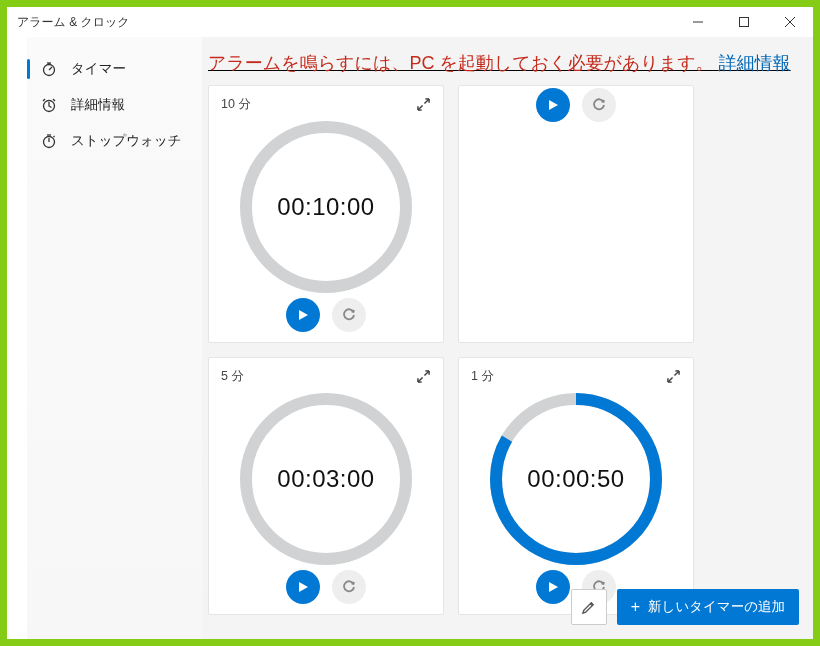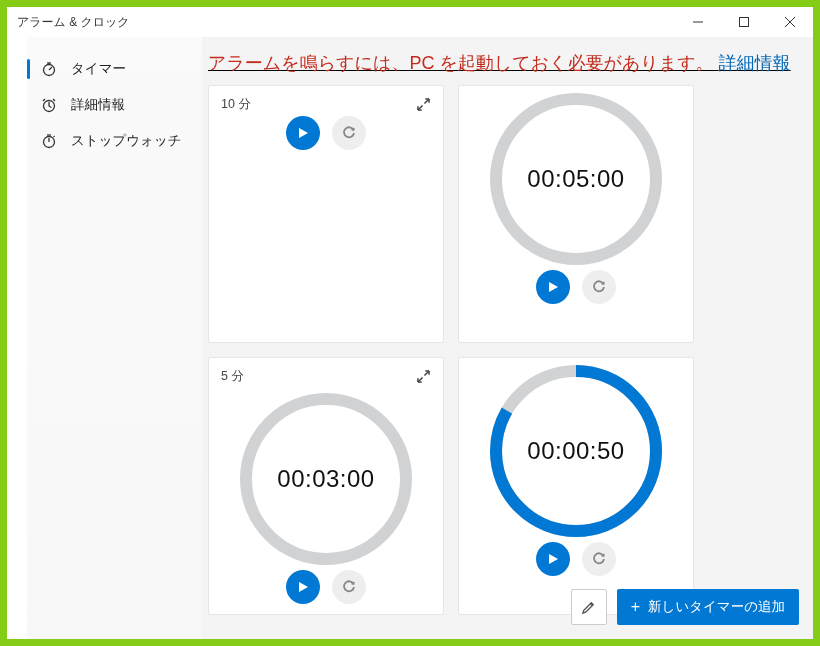--- a/index.html
+++ b/index.html
@@ -123,42 +123,42 @@
         <svg viewBox="0 0 14 14">
                   <path d="M1 13 L6 8"></path>
                   <path d="M1 13 L1 9"></path>
                   <path d="M1 13 L5 13"></path>
                   <path d="M13 1 L8 6"></path>
                   <path d="M13 1 L13 5"></path>
                   <path d="M13 1 L9 1"></path>
                 </svg>
       </div>
     </div>
-    <div class="card-actions">
-      <div class="round-btn play-btn">
-        <svg viewBox="0 0 12 12">
-                  <path d="M2 1 L11 6 L2 11 Z"></path>
-                </svg>
-      </div>
-      <div class="round-btn reset-btn">
-        <svg viewBox="0 0 14 14">
-                  <path d="M11.5 4 A5 5 0 1 0 12 7"></path>
-                  <path d="M12 2 L11.5 4 L9.5 3.5"></path>
-                </svg>
-      </div>
-    </div>
-          </div>
-          <div class="card">
     <div class="ring-wrap">
       <svg viewBox="0 0 178 178">
         <circle cx="89" cy="89" r="80" stroke="#d0d2d4" stroke-width="12" fill="none"></circle>
 
       </svg>
-      <div class="time-text">00:05:00</div>
-    </div>
+      <div class="time-text">00:10:00</div>
+    </div>
+    <div class="card-actions">
+      <div class="round-btn play-btn">
+        <svg viewBox="0 0 12 12">
+                  <path d="M2 1 L11 6 L2 11 Z"></path>
+                </svg>
+      </div>
+      <div class="round-btn reset-btn">
+        <svg viewBox="0 0 14 14">
+                  <path d="M11.5 4 A5 5 0 1 0 12 7"></path>
+                  <path d="M12 2 L11.5 4 L9.5 3.5"></path>
+                </svg>
+      </div>
+    </div>
+          </div>
+          <div class="card">
     <div class="card-actions">
       <div class="round-btn play-btn">
         <svg viewBox="0 0 12 12">
                   <path d="M2 1 L11 6 L2 11 Z"></path>
                 </svg>
       </div>
       <div class="round-btn reset-btn">
         <svg viewBox="0 0 14 14">
                   <path d="M11.5 4 A5 5 0 1 0 12 7"></path>
                   <path d="M12 2 L11.5 4 L9.5 3.5"></path>
@@ -196,20 +196,34 @@
       </div>
       <div class="round-btn reset-btn">
         <svg viewBox="0 0 14 14">
                   <path d="M11.5 4 A5 5 0 1 0 12 7"></path>
                   <path d="M12 2 L11.5 4 L9.5 3.5"></path>
                 </svg>
       </div>
     </div>
           </div>
           <div class="card">
+    <div class="card-head">
+      <span class="card-title">1 分</span>
+      <span class="spacer"></span>
+      <div class="expand-btn">
+        <svg viewBox="0 0 14 14">
+                  <path d="M1 13 L6 8"></path>
+                  <path d="M1 13 L1 9"></path>
+                  <path d="M1 13 L5 13"></path>
+                  <path d="M13 1 L8 6"></path>
+                  <path d="M13 1 L13 5"></path>
+                  <path d="M13 1 L9 1"></path>
+                </svg>
+      </div>
+    </div>
     <div class="ring-wrap">
       <svg viewBox="0 0 178 178">
         <circle cx="89" cy="89" r="80" stroke="#d0d2d4" stroke-width="12" fill="none"></circle>
         <circle cx="89" cy="89" r="80" stroke="#0078d4" stroke-width="12" fill="none" stroke-dasharray="418.7114688704476 83.94335570391928" stroke-dashoffset="0" transform="rotate(-90 89 89)" stroke-linecap="butt"></circle>
       </svg>
       <div class="time-text">00:00:50</div>
     </div>
     <div class="card-actions">
       <div class="round-btn play-btn">
         <svg viewBox="0 0 12 12">

